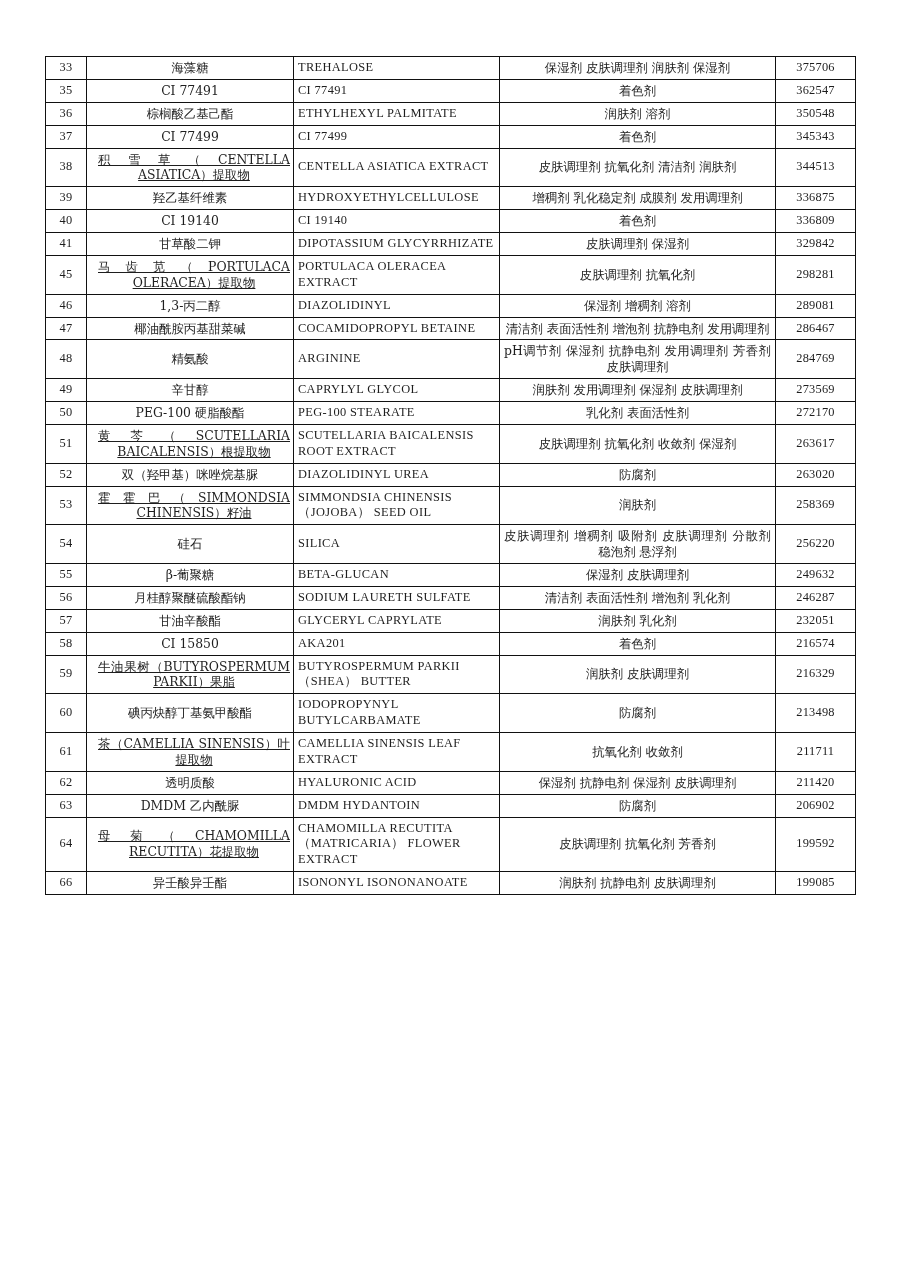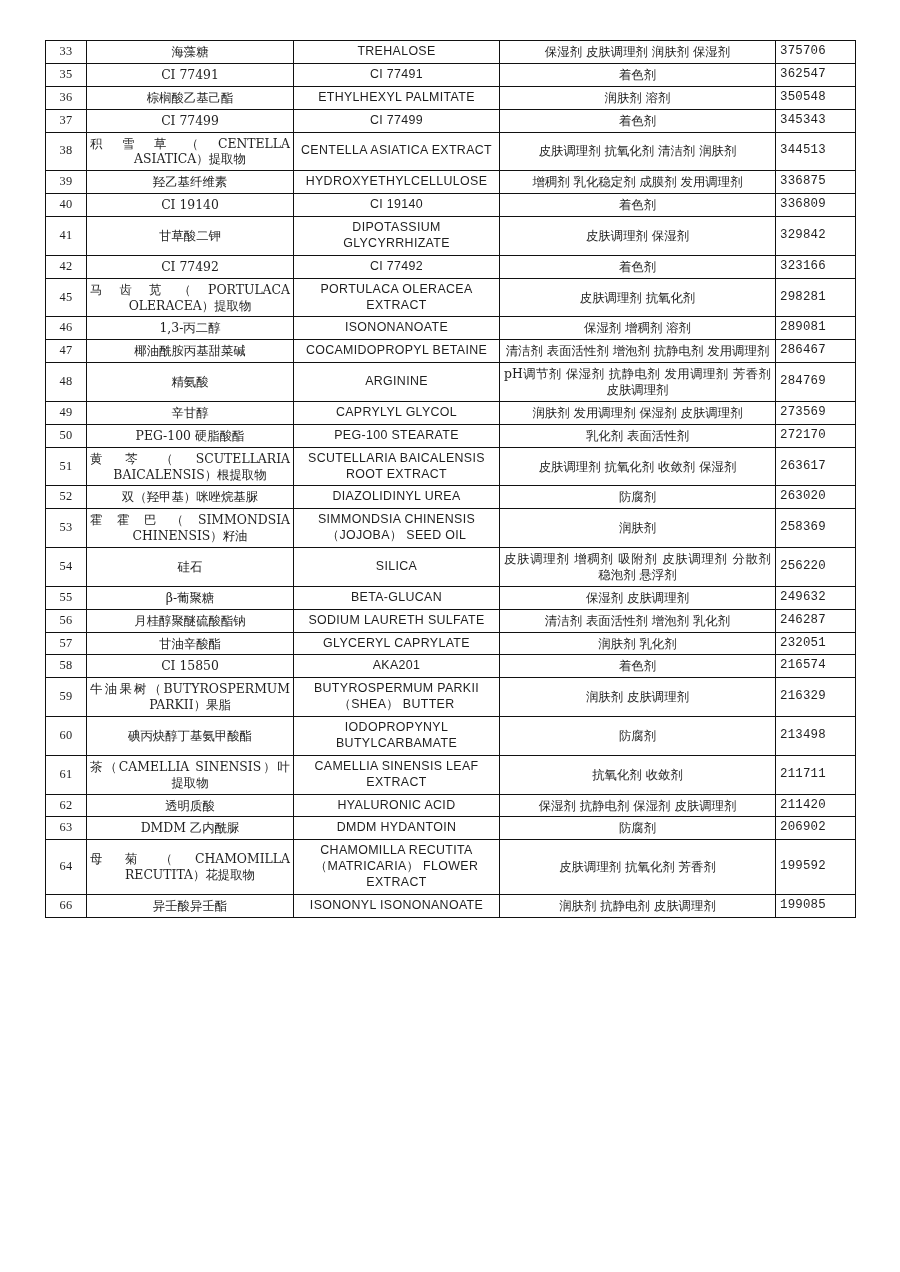--- a/index.html
+++ b/index.html
@@ -11,21 +11,21 @@
     width: 900px;
     height: 1272px;
     font-family: "Liberation Serif", "DejaVu Serif", serif;
     color: #1a1a1a;
     position: relative;
     overflow: hidden;
   }
   .page {
     position: absolute;
     left: 45px;
-    top: 40px;
+    top: 56px;
     width: 810px;
   }
   table.ingredient-table {
     border-collapse: collapse;
     width: 810px;
     table-layout: fixed;
     border: 1.4px solid #111;
   }
   table.ingredient-table td {
     border: 1.1px solid #111;
@@ -49,42 +49,42 @@
   }
   td.cell-cn {
     text-align: center;
     font-family: "DejaVu Serif", "Liberation Serif", serif;
     font-size: 12.4px;
   }
   td.cell-cn.wrapped {
     text-align: justify;
     text-align-last: center;
     text-justify: inter-character;
-    padding-left: 3px;
+    padding-left: 11px;
     padding-right: 3px;
+    text-decoration: underline;
   }
   td.cell-inci {
-    text-align: center;
-    font-family: Liberation Sans, sans-serif;
+    font-family: Liberation Serif, serif;
     font-size: 12.1px;
     letter-spacing: 0.35px;
   }
   td.cell-func {
     text-align: center;
     font-family: "DejaVu Serif", "Liberation Serif", serif;
     font-size: 12.3px;
   }
   td.cell-func.wrapped {
     text-align: justify;
     text-align-last: center;
     text-justify: inter-character;
   }
   td.cell-count {
-    text-align: left;
-    font-family: Liberation Mono, monospace;
+    text-align: center;
+    font-family: Liberation Serif, serif;
     font-size: 12.6px;
     letter-spacing: 0.2px;
   }
 </style>
 </head>
 <body>
 
 <div class="page">
   <table class="ingredient-table">
     <colgroup>
@@ -145,37 +145,30 @@
           <td class="cell-count">336809</td>
         </tr>
         <tr>
           <td class="cell-index">41</td>
           <td class="cell-cn">甘草酸二钾</td>
           <td class="cell-inci">DIPOTASSIUM GLYCYRRHIZATE</td>
           <td class="cell-func">皮肤调理剂 保湿剂</td>
           <td class="cell-count">329842</td>
         </tr>
         <tr>
-          <td class="cell-index">42</td>
-          <td class="cell-cn">CI 77492</td>
-          <td class="cell-inci">CI 77492</td>
-          <td class="cell-func">着色剂</td>
-          <td class="cell-count">323166</td>
-        </tr>
-        <tr>
           <td class="cell-index">45</td>
           <td class="cell-cn wrapped">马齿苋（PORTULACA OLERACEA）提取物</td>
           <td class="cell-inci">PORTULACA OLERACEA EXTRACT</td>
           <td class="cell-func">皮肤调理剂 抗氧化剂</td>
           <td class="cell-count">298281</td>
         </tr>
         <tr>
           <td class="cell-index">46</td>
           <td class="cell-cn">1,3-丙二醇</td>
-          <td class="cell-inci">ISONONANOATE</td>
+          <td class="cell-inci">DIAZOLIDINYL</td>
           <td class="cell-func">保湿剂 增稠剂 溶剂</td>
           <td class="cell-count">289081</td>
         </tr>
         <tr>
           <td class="cell-index">47</td>
           <td class="cell-cn">椰油酰胺丙基甜菜碱</td>
           <td class="cell-inci">COCAMIDOPROPYL BETAINE</td>
           <td class="cell-func wrapped">清洁剂 表面活性剂 增泡剂 抗静电剂 发用调理剂</td>
           <td class="cell-count">286467</td>
         </tr>

